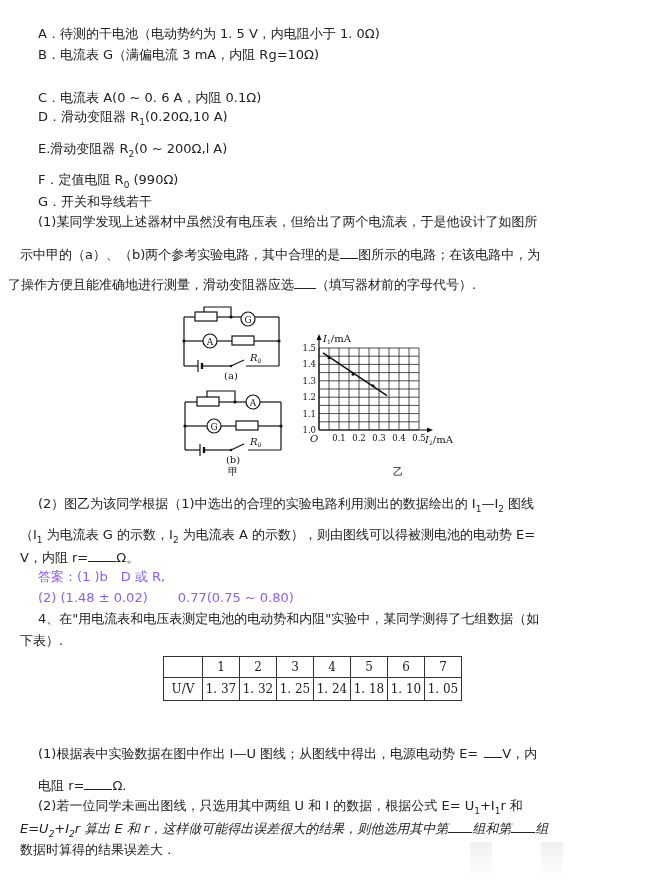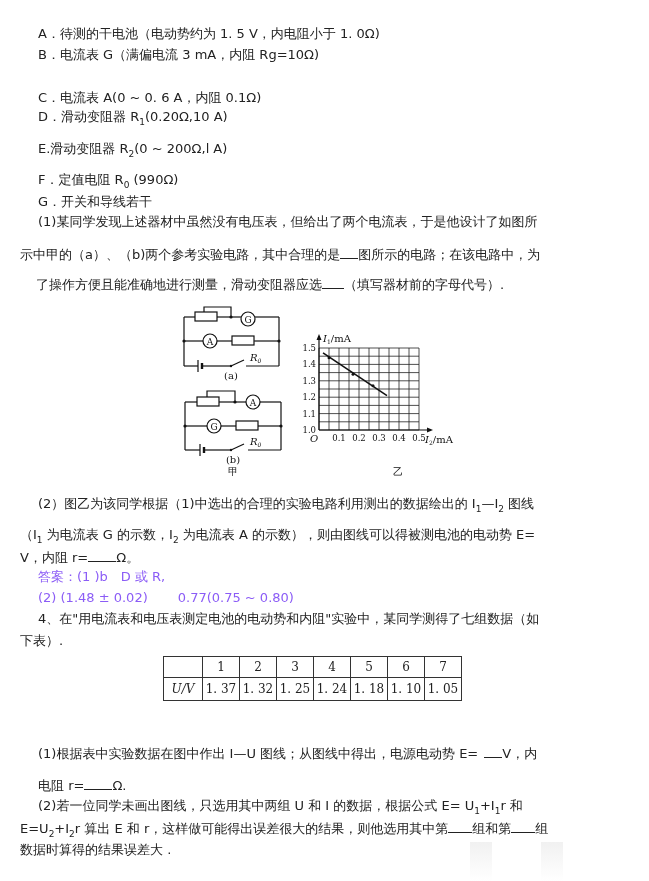--- a/index.html
+++ b/index.html
@@ -9,38 +9,38 @@
     color: #222222; font-size: 13px;
   }
   .line { position: absolute; white-space: nowrap; line-height: 16px; }
   .red { color: #8b5cf6; }
   .blank { display: inline-block; border-bottom: 1px solid #222; height: 12px; vertical-align: baseline; }
   sub { font-size: 9px; line-height: 0; }
   .figure { position: absolute; left: 178px; top: 305px; width: 290px; height: 172px; }
   .figure svg { position: absolute; left: 0; top: 0; }
   .tbl { position: absolute; left: 163px; top: 656px; border-collapse: collapse; font-family: "DejaVu Serif", "Liberation Serif", serif; font-size: 12px; }
   .tbl td { border: 1px solid #333; width: 36px; height: 22px; text-align: center; padding: 0; }
-  .tbl td.hdr { width: 38px; font-style: italic; }
+  .tbl td.hdr { width: 38px; }
   .tbl tr:first-child td { height: 20px; }
   .smudge { position: absolute; top: 842px; width: 22px; height: 39px; background: linear-gradient(#f1f1f1, #ffffff); }
 </style>
 </head>
 <body>
 
 <div class="line" style="left:38px;top:26px;">A．待测的干电池（电动势约为 1. 5 V，内电阻小于 1. 0Ω)</div>
 <div class="line" style="left:38px;top:47px;">B．电流表 G（满偏电流 3 mA，内阻 Rg=10Ω)</div>
 <div class="line" style="left:38px;top:90px;">C．电流表 A(0 ~ 0. 6 A，内阻 0.1Ω)</div>
 <div class="line" style="left:38px;top:109px;"><span>D．滑动变阻器 R</span><sub>1</sub><span>(0.20Ω,10 A)</span></div>
 <div class="line" style="left:38px;top:141px;"><span>E.滑动变阻器 R</span><sub>2</sub><span>(0 ~ 200Ω,l A)</span></div>
 <div class="line" style="left:38px;top:172px;"><span>F．定值电阻 R</span><sub>0</sub><span> (990Ω)</span></div>
 <div class="line" style="left:38px;top:194px;">G．开关和导线若干</div>
 
 <div class="line" style="left:38px;top:214px;">(1)某同学发现上述器材中虽然没有电压表，但给出了两个电流表，于是他设计了如图所</div>
 <div class="line" style="left:20px;top:246px;"><span>示中甲的（a）、（b)两个参考实验电路，其中合理的是</span><span class="blank" style="width:18px;"></span><span>图所示的电路；在该电路中，为</span></div>
-<div class="line" style="left:36px;top:276px;"><span>了操作方便且能准确地进行测量，滑动变阻器应选</span><span class="blank" style="width:22px;"></span><span>（填写器材前的字母代号）.</span></div>
+<div class="line" style="left:8px;top:276px;"><span>了操作方便且能准确地进行测量，滑动变阻器应选</span><span class="blank" style="width:22px;"></span><span>（填写器材前的字母代号）.</span></div>
 
 <div class="figure">
   <svg width="290" height="172" viewBox="0 0 290 172">
     <g stroke="#111" stroke-width="1.2" fill="none">
 
       <line x1="6" y1="12" x2="6" y2="61"></line>
       <line x1="6" y1="12" x2="17" y2="12"></line>
       <rect x="17" y="7" width="22" height="9"></rect>
       <line x1="39" y1="12" x2="63" y2="12"></line>
       <polyline points="26,7 26,2 53,2 53,12"></polyline>
@@ -186,17 +186,17 @@
     <td>1. 10</td>
     <td>1. 05</td>
   </tr>
 </tbody>
   </table>
 
 <div class="line" style="left:38px;top:745px;"><span>(1)根据表中实验数据在图中作出 I—U 图线；从图线中得出，电源电动势 E=</span><span style="display:inline-block;width:6px;"></span><span class="blank" style="width:18px;"></span><span>V，内</span></div>
 <div class="line" style="left:38px;top:777px;"><span>电阻 r=</span><span class="blank" style="width:28px;"></span><span>Ω.</span></div>
 
 <div class="line" style="left:38px;top:798px;"><span>(2)若一位同学未画出图线，只选用其中两组 U 和 I 的数据，根据公式 E= U</span><sub>1</sub><span>+I</span><sub>1</sub><span>r 和</span></div>
-<div class="line" style="left:20px;top:820px;"><span>E=U</span><sub>2</sub><span>+I</span><sub>2</sub><span>r 算出 E 和 r，这样做可能得出误差很大的结果，则他选用其中第</span><span class="blank" style="width:24px;"></span><span>组和第</span><span class="blank" style="width:24px;"></span><span>组</span></div>
+<div class="line" style="left:20px;top:820px;font-style:italic;"><span>E=U</span><sub>2</sub><span>+I</span><sub>2</sub><span>r 算出 E 和 r，这样做可能得出误差很大的结果，则他选用其中第</span><span class="blank" style="width:24px;"></span><span>组和第</span><span class="blank" style="width:24px;"></span><span>组</span></div>
 <div class="line" style="left:20px;top:842px;">数据时算得的结果误差大 .</div>
 
 <div class="smudge" style="left:470px;"></div>
 <div class="smudge" style="left:541px;"></div>
 
 </body></html>

